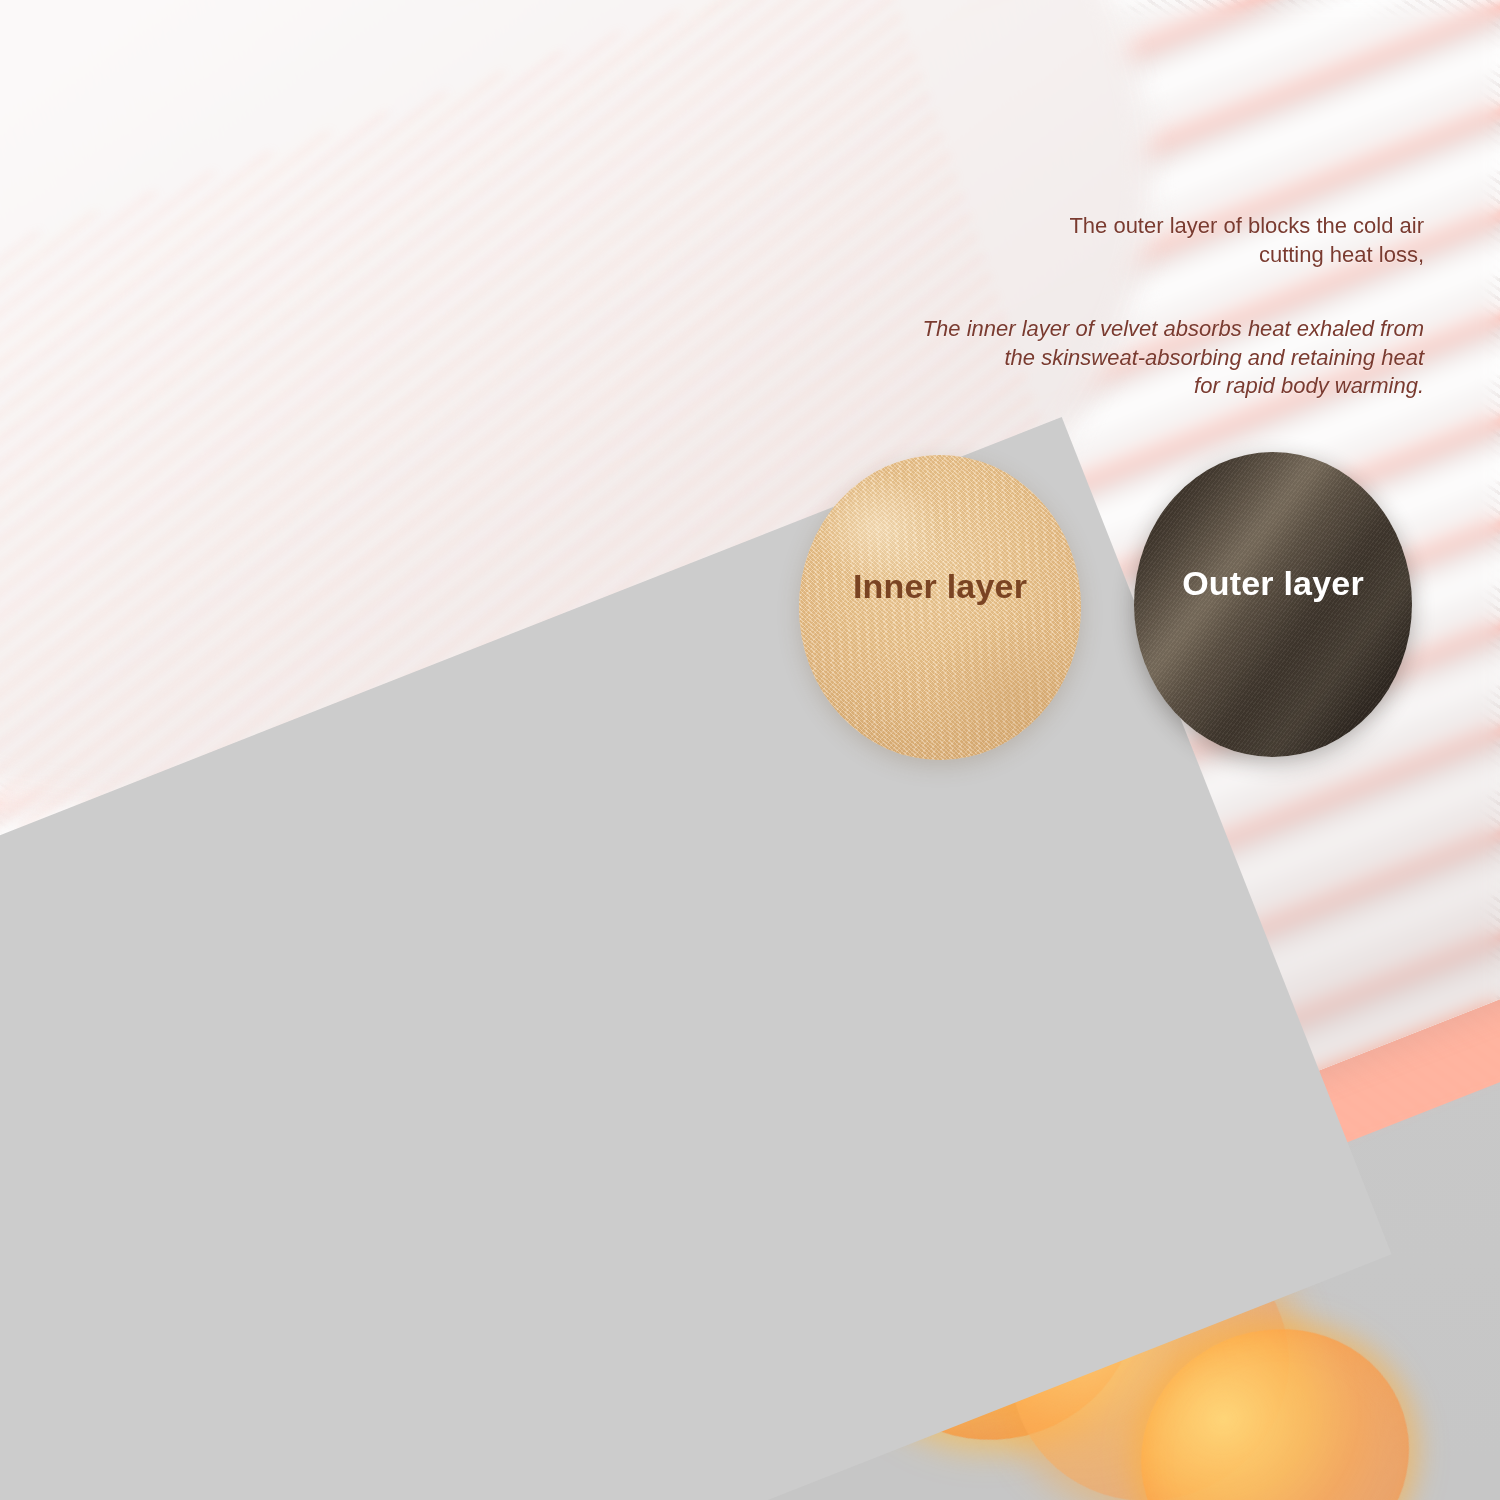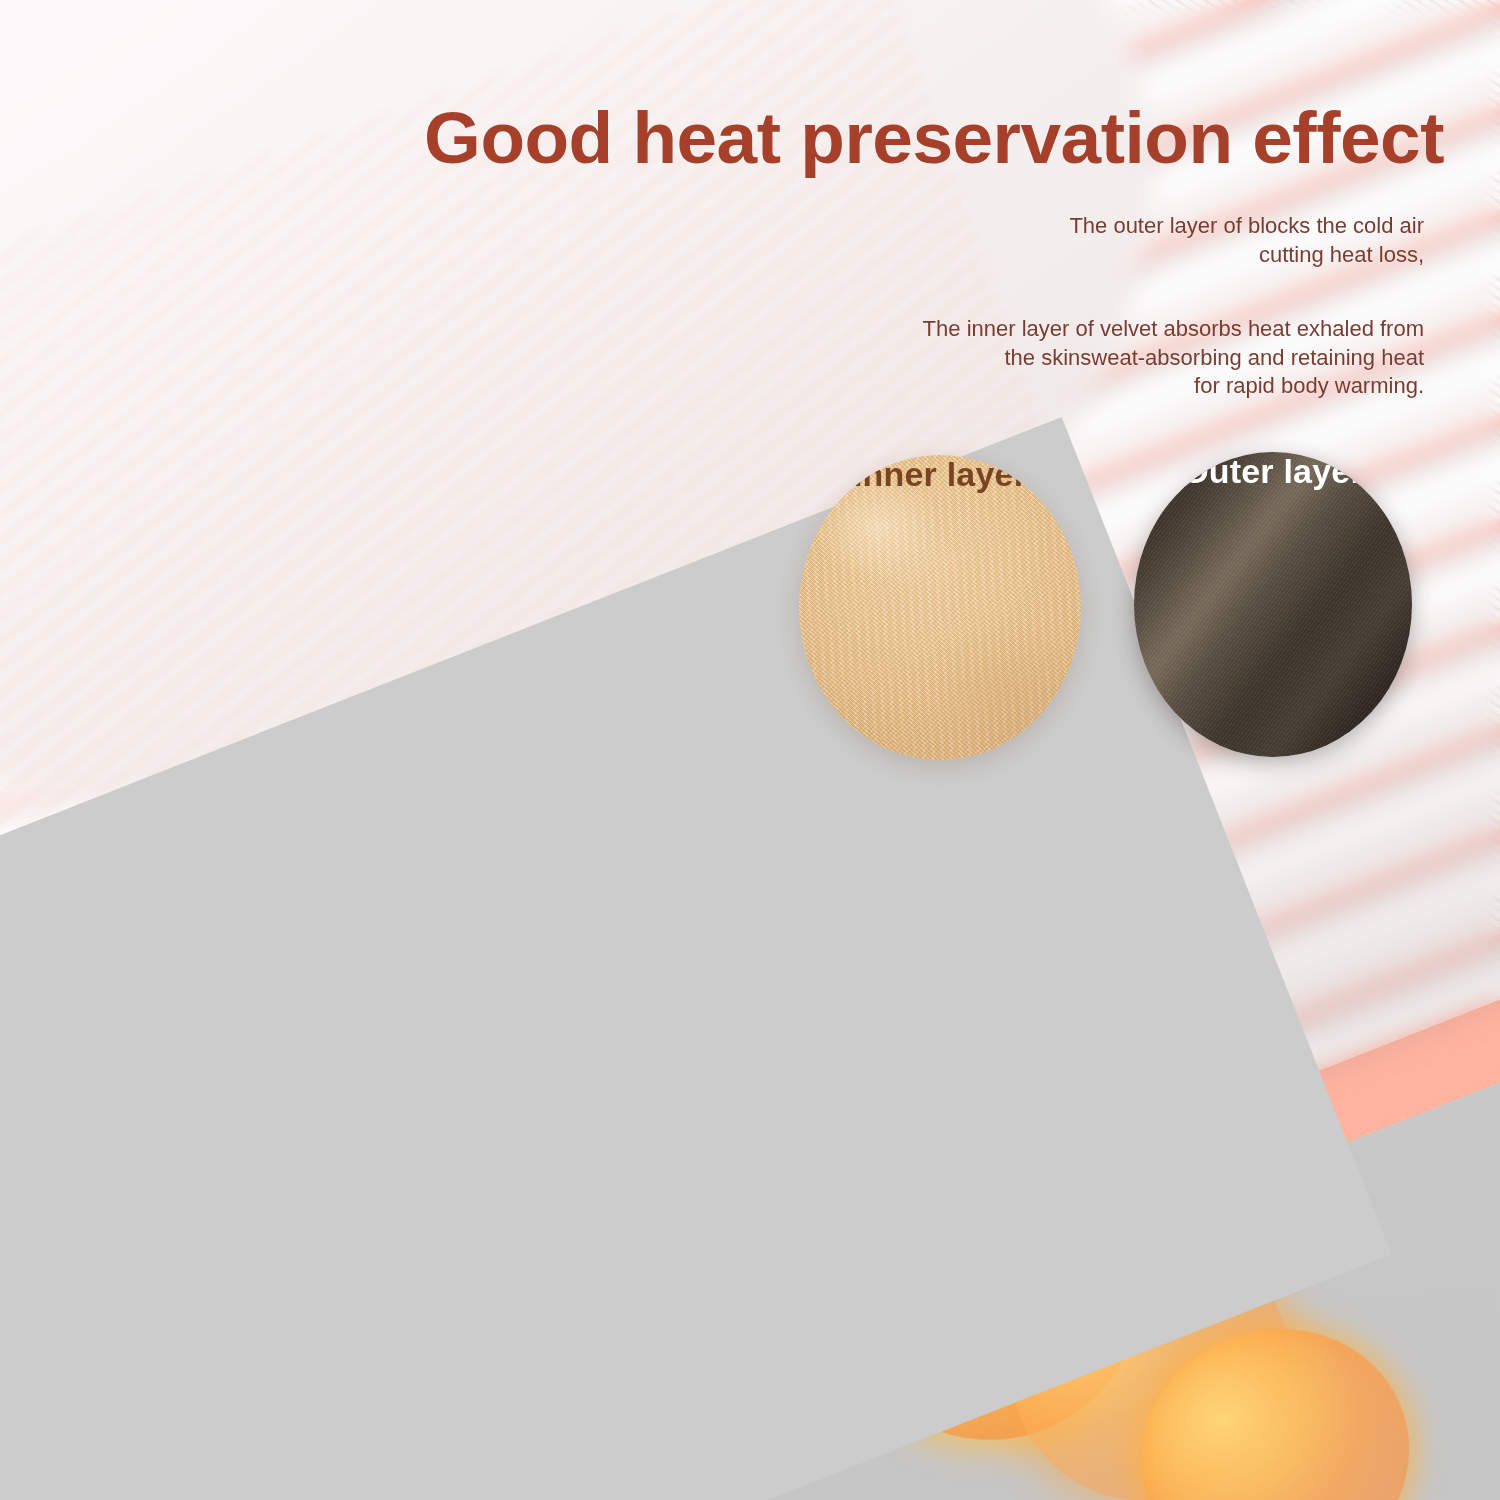--- a/index.html
+++ b/index.html
@@ -222,29 +222,29 @@
     position:absolute;
     right:76px;
     text-align:right;
     color:#7a3b30;
     font-size:22px;
     line-height:1.30;
     text-shadow:0 1px 1px rgba(255,255,255,.40);
     white-space:pre-line;
   }
   #para1{top:212px;width:700px;}
-  #para2{top:315px;width:860px;}
+  #para2{top:315px;width:860px;font-style:italic;}
 
   
   .swatch{
     position:absolute;
     border-radius:50%;
     overflow:hidden;
     display:flex;
-    align-items:flex-start;
+    align-items:center;
     justify-content:center;
   }
   .swatch-label{
     position:relative;
     z-index:3;
     font-weight:bold;
     font-size:34px;
     letter-spacing:.2px;
     padding-bottom:42px;
   }
@@ -340,21 +340,20 @@
       <div class="shade"></div>
       <div class="defocus"></div>
     </div>
 
     <div class="fold"></div>
     <div class="fold-threads"></div>
 
     <div class="bg-corner"></div>
   </div>
 
-  <div class="title">Good heat preservation effect</div>
 
   <div class="para" id="para1">The outer layer of blocks the cold air
 cutting heat loss,</div>
 
   <div class="para" id="para2">The inner layer  of velvet absorbs heat exhaled from
 the skinsweat-absorbing and retaining heat
 for rapid body warming.</div>
 
   <div class="swatch" id="swatch-inner">
     <div class="tex"></div>

